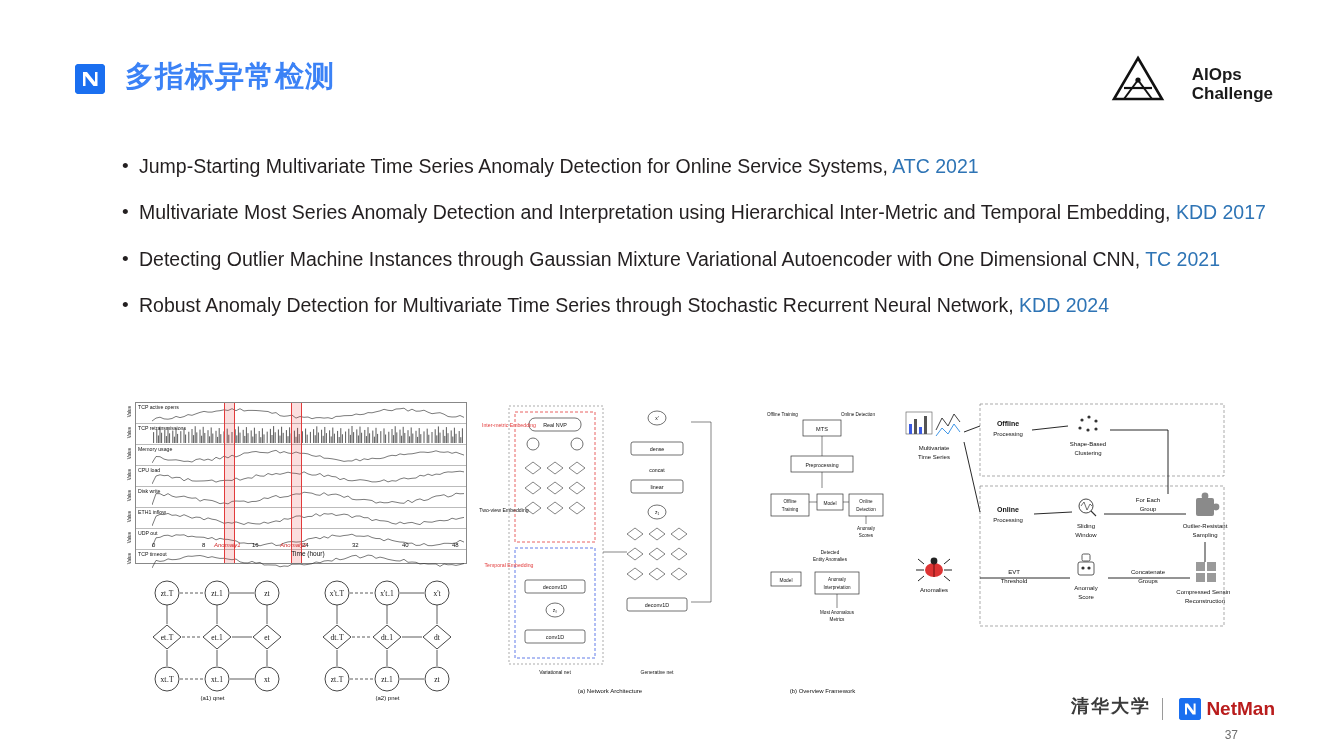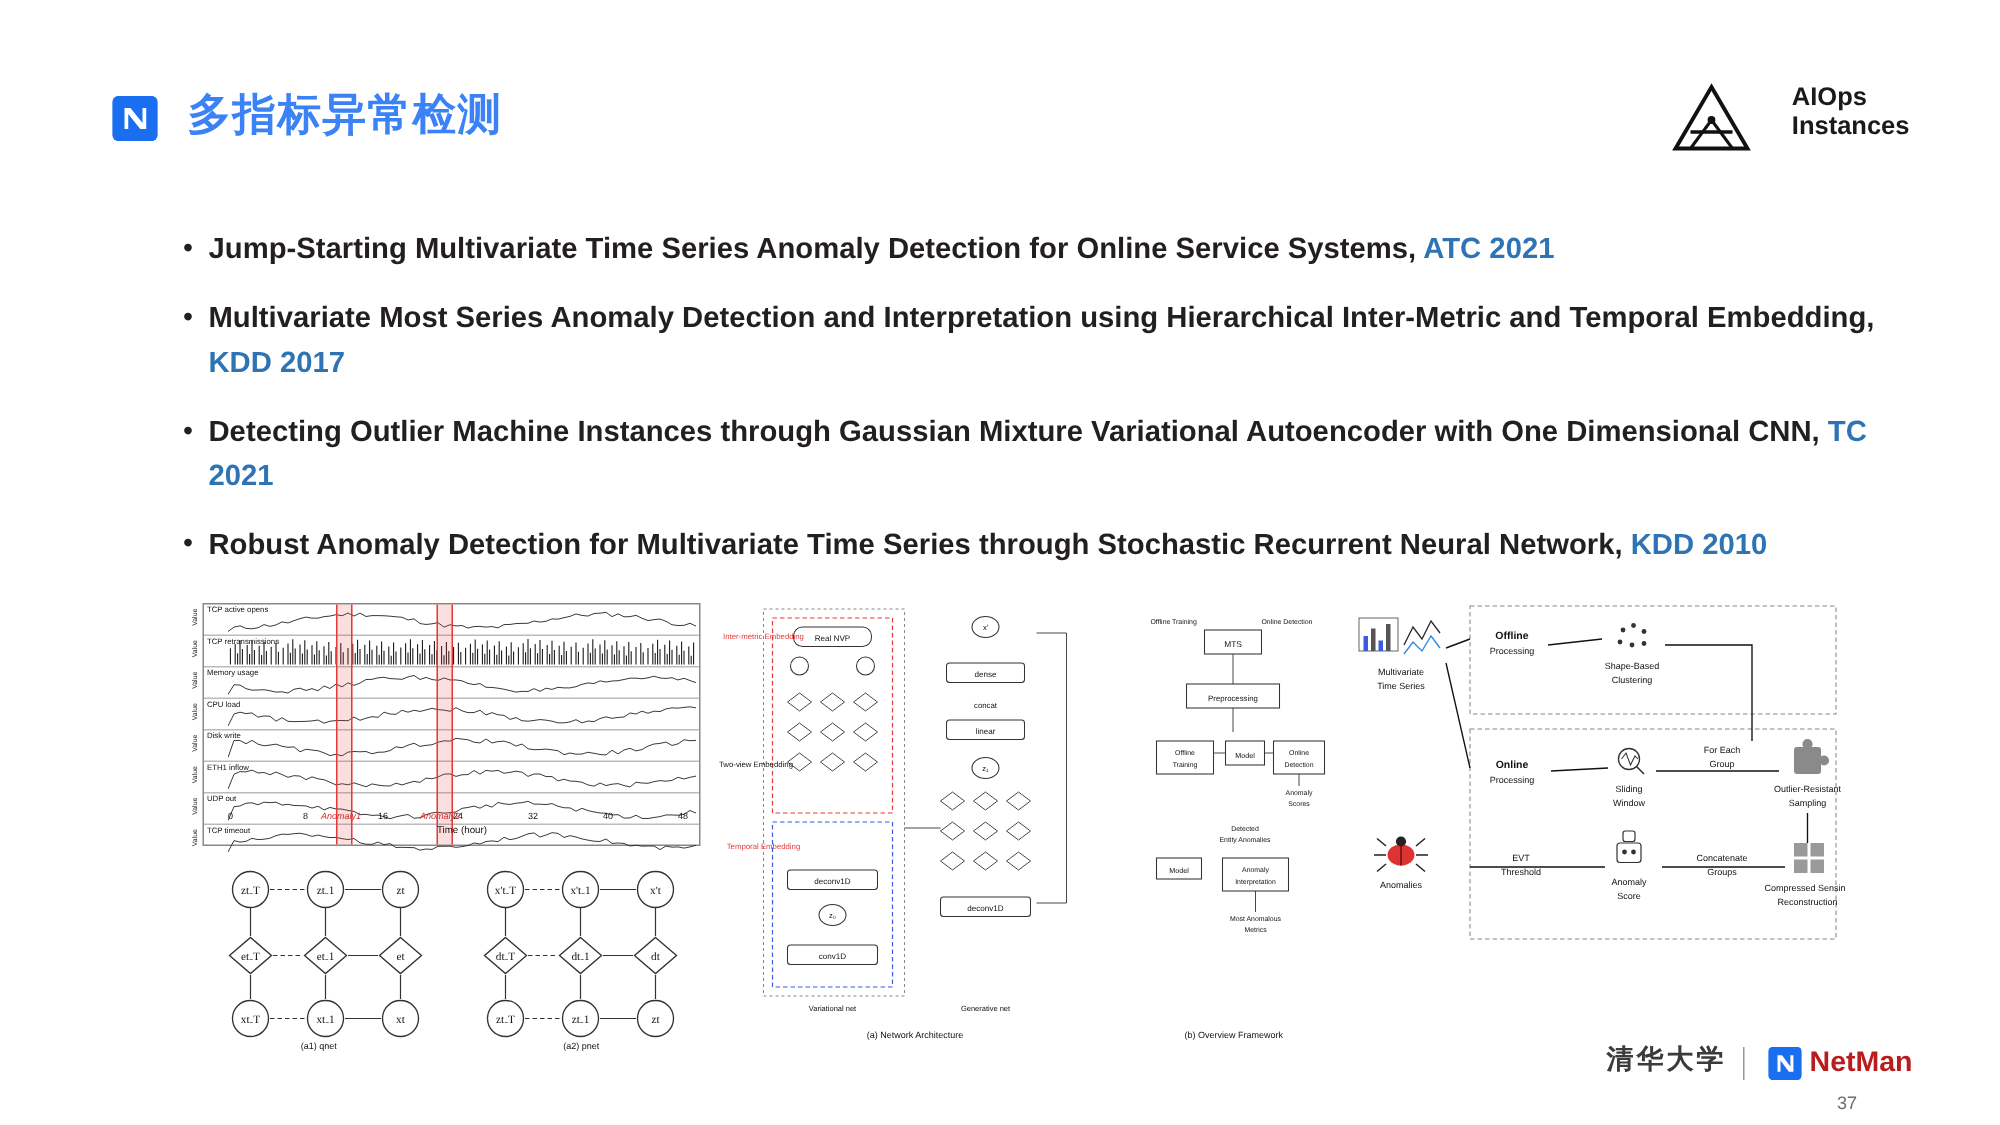--- a/index.html
+++ b/index.html
@@ -18,40 +18,40 @@
   }
   .logo-mark svg{display:block;}
   .slide-title{
     position:absolute;left:125px;top:57px;
     font-size:29px;font-weight:bold;letter-spacing:1px;
     color:#3b82f6;
   }
   
   .aiops-logo{
     position:absolute;right:60px;top:55px;
-    display:flex;align-items:flex-start;gap:26px;
+    display:flex;align-items:flex-end;gap:26px;
   }
   .aiops-glyph{width:55px;height:48px;}
   .aiops-text{
     line-height:1.12;font-size:17px;font-weight:bold;color:#1a1a1a;
   }
   
   .bullets{
     position:absolute;left:122px;top:152px;width:1160px;
   }
   .bullet{
     display:flex;align-items:flex-start;
     font-size:19.5px;line-height:1.5;
     margin-bottom:17px;
     color:#231f20;
   }
   .bullet .dot{
     width:17px;flex:0 0 17px;font-size:19px;line-height:1.5;color:#231f20;
   }
-  .bullet .txt{flex:1;font-weight:bold;}
+  .bullet .txt{flex:1;}
   .venue{color:#2e74b5;}
   
   .figures{position:absolute;left:0;top:390px;width:1333px;height:330px;}
   .fig{position:absolute;}
   
   #fig1{left:135px;top:12px;width:330px;height:160px;border:1px solid #888;background:#fff;}
   .ts-row{position:relative;height:20px;border-bottom:1px solid #bbb;}
   .ts-row:last-child{border-bottom:none;}
   .ts-label{position:absolute;left:2px;top:1px;font-size:5.2px;color:#111;}
   .ts-vax{position:absolute;left:-12px;top:6px;font-size:4.6px;color:#111;transform:rotate(-90deg);}
@@ -104,21 +104,21 @@
     <svg width="55" height="48" viewBox="0 0 55 48" aria-hidden="true">
       <path d="M27 3 L51 44 L3 44 Z" fill="none" stroke="#111" stroke-width="2.6"></path>
       <path d="M13 33 L41 33" stroke="#111" stroke-width="2.2"></path>
       <circle cx="27" cy="25" r="2.6" fill="#111"></circle>
       <path d="M27 25 L41 44" stroke="#111" stroke-width="2"></path>
       <path d="M27 25 L13 44" stroke="#111" stroke-width="2"></path>
     </svg>
   </span>
   <span class="aiops-text">
     <div>AIOps</div>
-    <div>Instances</div>
+    <div>Challenge</div>
   </span>
 </div>
 
 <div class="bullets">
 
   <div class="bullet">
     <span class="dot">•</span>
     <span class="txt"><span>Jump-Starting Multivariate Time Series Anomaly Detection for Online Service Systems, </span><span class="venue">ATC 2021</span></span>
   </div>
 
@@ -127,21 +127,21 @@
     <span class="txt"><span>Multivariate Most Series Anomaly Detection and Interpretation using Hierarchical Inter-Metric and Temporal Embedding, </span><span class="venue">KDD 2017</span></span>
   </div>
 
   <div class="bullet">
     <span class="dot">•</span>
     <span class="txt"><span>Detecting Outlier Machine Instances through Gaussian Mixture Variational Autoencoder with One Dimensional CNN, </span><span class="venue">TC 2021</span></span>
   </div>
 
   <div class="bullet">
     <span class="dot">•</span>
-    <span class="txt"><span>Robust Anomaly Detection for Multivariate Time Series through Stochastic Recurrent Neural Network, </span><span class="venue">KDD 2010</span></span>
+    <span class="txt"><span>Robust Anomaly Detection for Multivariate Time Series through Stochastic Recurrent Neural Network, </span><span class="venue">KDD 2024</span></span>
   </div>
 
 </div>
 
 <div class="figures">
 
   <div class="fig" id="fig1">
     <div style="position:relative;height:160px;">
       <div id="ts-rows" style="position:absolute;left:0;right:0;top:0;">
           <div class="ts-row">

